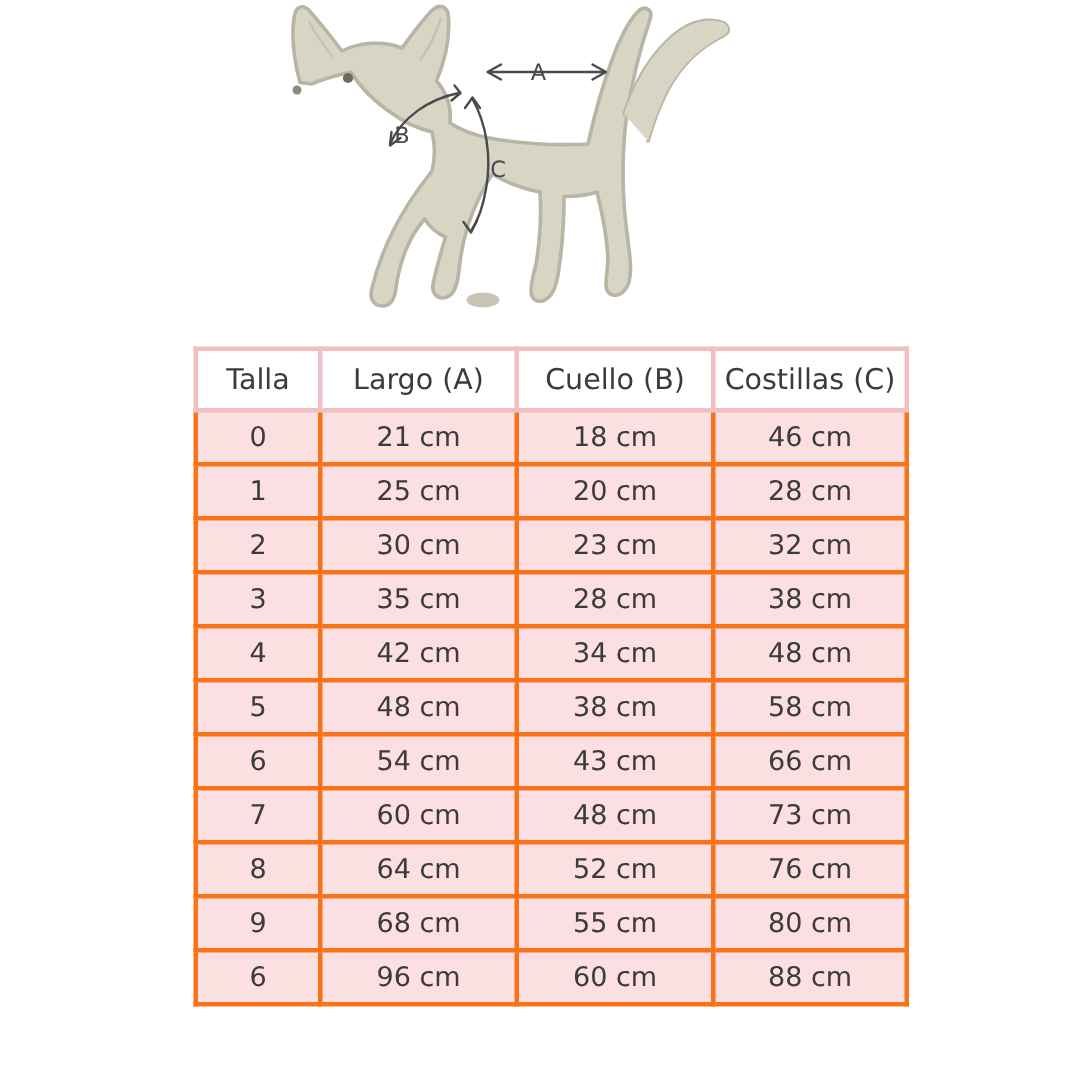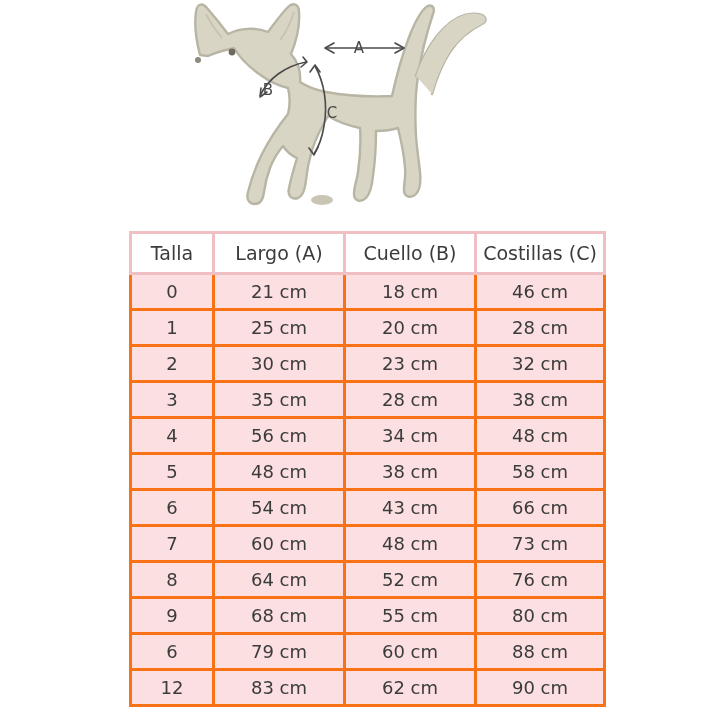--- a/index.html
+++ b/index.html
@@ -203,21 +203,21 @@
         <td>32 cm</td>
       </tr>
       <tr>
         <td>3</td>
         <td>35 cm</td>
         <td>28 cm</td>
         <td>38 cm</td>
       </tr>
       <tr>
         <td>4</td>
-        <td>56 cm</td>
+        <td>42 cm</td>
         <td>34 cm</td>
         <td>48 cm</td>
       </tr>
       <tr>
         <td>5</td>
         <td>48 cm</td>
         <td>38 cm</td>
         <td>58 cm</td>
       </tr>
       <tr>
@@ -239,26 +239,20 @@
         <td>76 cm</td>
       </tr>
       <tr>
         <td>9</td>
         <td>68 cm</td>
         <td>55 cm</td>
         <td>80 cm</td>
       </tr>
       <tr>
         <td>6</td>
-        <td>79 cm</td>
+        <td>96 cm</td>
         <td>60 cm</td>
         <td>88 cm</td>
       </tr>
-      <tr>
-        <td>12</td>
-        <td>83 cm</td>
-        <td>62 cm</td>
-        <td>90 cm</td>
-      </tr>
     </tbody>
   </table>
 
 </div>
 
 </body></html>

